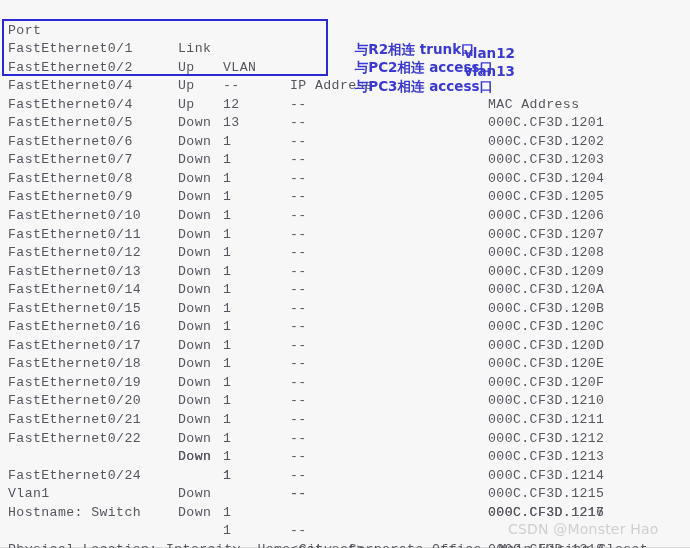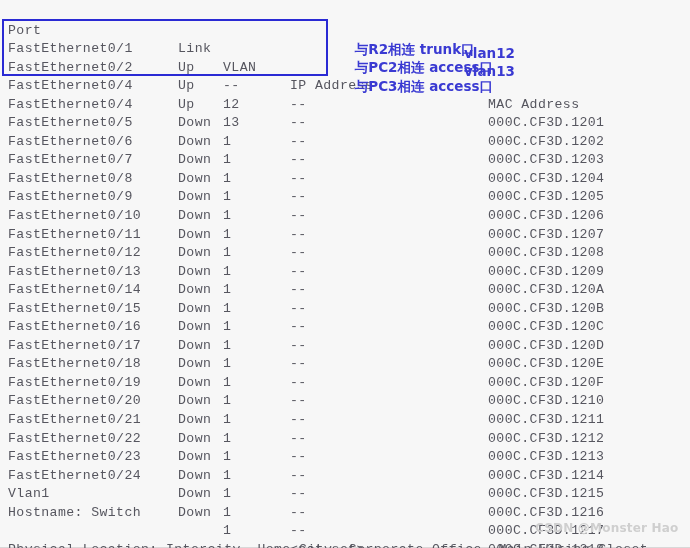--- a/index.html
+++ b/index.html
@@ -77,28 +77,27 @@
   .anno-3 { top: 58px; }
   .anno .vl {
     position: absolute;
     left: 128px;
     top: 4px;
   }
 
   
   .watermark {
     position: absolute;
-    left: 535px;
+    left: 508px;
     top: 521px;
     font-family: "DejaVu Sans", "Liberation Sans", sans-serif;
-    font-size: 12px;
+    font-size: 14px;
     color: #cfcfcf;
     white-space: pre;
     letter-spacing: 0.2px;
-    font-weight: bold;
   }
 </style>
 </head>
 <body>
 
 <div id="screen">
 
   <div class="term">
 
     <div class="row header">
@@ -257,21 +256,20 @@
       <span class="c-mac">000C.CF3D.1215</span>
     </div>
     <div class="row">
       <span class="c-port">FastEthernet0/22</span>
       <span class="c-link">Down</span>
       <span class="c-vlan">1</span>
       <span class="c-ip">--</span>
       <span class="c-mac">000C.CF3D.1216</span>
     </div>
     <div class="row">
-      <span class="c-port">FastEthernet0/23</span>
       <span class="c-link">Down</span>
       <span class="c-vlan">1</span>
       <span class="c-ip">--</span>
       <span class="c-mac">000C.CF3D.1217</span>
     </div>
     <div class="row">
       <span class="c-port">FastEthernet0/24</span>
       <span class="c-link">Down</span>
       <span class="c-vlan">1</span>
       <span class="c-ip">--</span>

